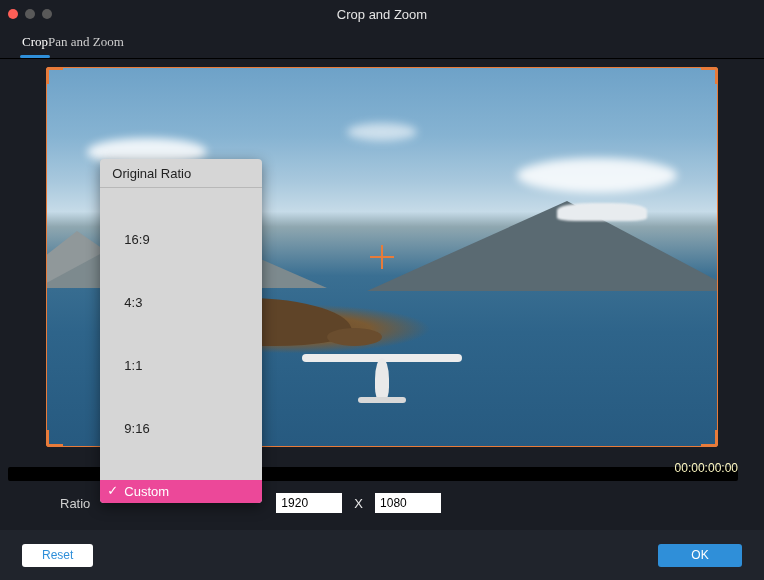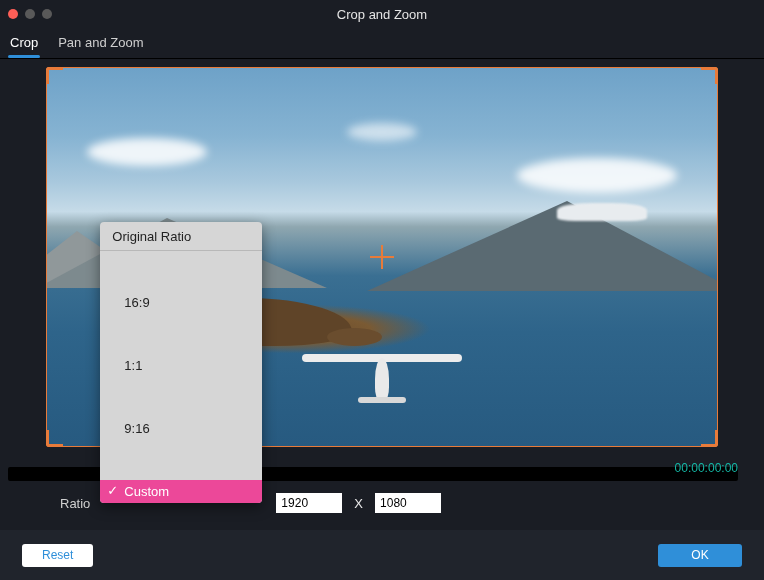--- a/index.html
+++ b/index.html
@@ -31,24 +31,25 @@
   .tl.grey2 { background: #595959; }
   .title {
     position: absolute;
     left: 50%;
     transform: translateX(-50%);
     color: #e5e5e5;
     font-size: 13px;
   }
   .tabs {
     display: flex;
-    padding: 0 10px;
+    padding: 0 22px;
     height: 28px;
     align-items: flex-end;
-    gap: 20px;
+    gap: 0;
+    font-family: Liberation Serif, serif;
   }
   .tab {
     color: #cfcfcf;
     font-size: 13px;
     padding-bottom: 6px;
     cursor: pointer;
   }
   .tab.active {
     color: #ffffff;
     position: relative;
@@ -211,21 +212,21 @@
     padding: 14px 26px 4px 10px;
     position: relative;
   }
   .timeline-track {
     position:absolute;
     left: 8px; right: 26px; top: 20px;
     height: 14px;
     background: #000;
     border-radius: 2px;
   }
-  .timecode { color: #14b8a6; font-size: 12px; position: relative; z-index: 2;}
+  .timecode { color: #fef9c3; font-size: 12px; position: relative; z-index: 2;}
 
   .controls-row {
     display:flex;
     align-items: center;
     padding: 14px 12px 0 20px;
     gap: 10px;
   }
   .ratio-label { color:#d0d0d0; font-size:13px;margin-left:40px;}
   .ratio-select {
     position: relative;
@@ -351,20 +352,21 @@
   <div class="timecode">00:00:00:00</div>
 </div>
 
 <div class="controls-row">
   <div class="ratio-label">Ratio</div>
   <div class="ratio-select">
     <div class="ratio-menu">
       <div class="menu-header">Original Ratio</div>
       <div class="menu-divider"></div>
       <div class="menu-item">16:9</div>
+      <div class="menu-item">4:3</div>
       <div class="menu-item">1:1</div>
       <div class="menu-item">9:16</div>
       <div class="menu-item selected">Custom</div>
     </div>
   </div>
   <input class="dim-input" value="1920" style="">
   <span class="x-label">X</span>
   <input class="dim-input" value="1080" style="">
 </div>
 

